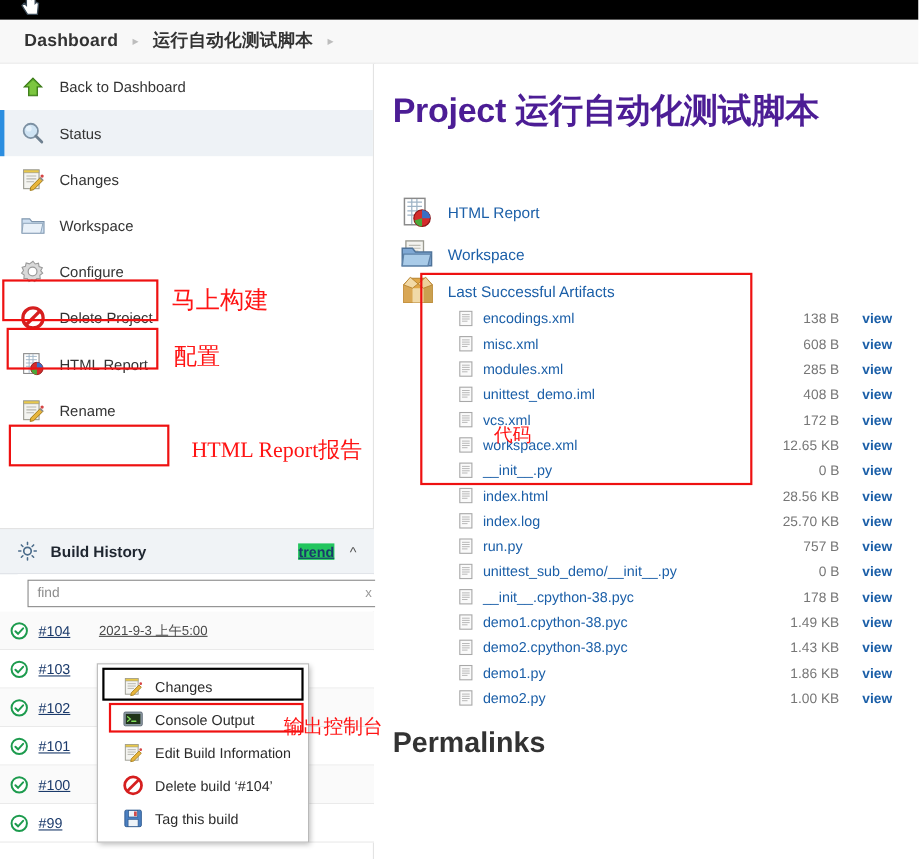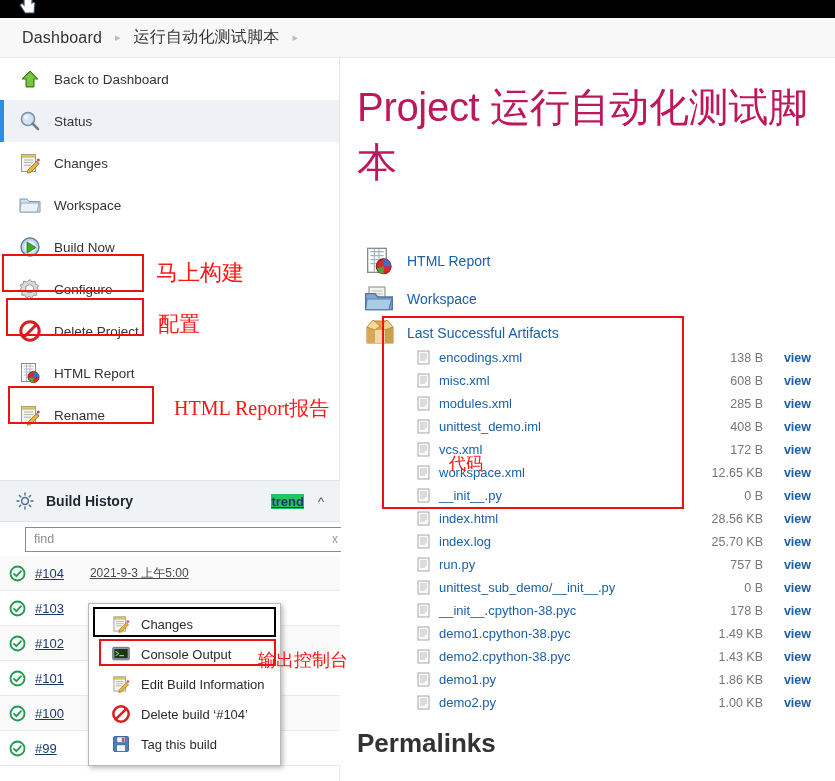--- a/index.html
+++ b/index.html
@@ -28,25 +28,25 @@
 
   
   .breadcrumb-bar {
     position: absolute; left: 0; top: 18px; width: 835px; height: 40px;
     background: #f8f8f8;
     border-bottom: 1px solid #e8e8e8;
     display: flex; align-items: center;
     padding-left: 22px;
   }
   .crumb {
-    font-size: 16px; font-weight: normal; color: #333;
+    font-size: 16px; font-weight: bold; color: #333;
     letter-spacing: .2px;
     cursor: pointer;
   }
-  .crumb.zh { font-weight: normal; }
+  .crumb.zh { font-weight: bold; }
   .crumb-sep {
     color: #bdbdbd; font-size: 11px; margin: 0 13px; user-select: none;
   }
 
   
   .sidebar {
     position: absolute; left: 0; top: 58px; width: 340px; height: 723px;
     background: #ffffff;
     border-right: 1px solid #e3e3e3;
   }
@@ -161,21 +161,21 @@
     border: 2px solid #000; pointer-events: none;
   }
   .ctx-hl-red {
     position: absolute; left: 10px; top: 35px; width: 177px; height: 27px;
     border: 2px solid #ee1111; pointer-events: none;
   }
 
   
   .page-title {
     margin: 22px 0 0 16px;
-    font-size: 40px; font-weight: normal; color: #be185d;
+    font-size: 31px; font-weight: bold; color: #4c1d95;
     letter-spacing: -.3px;
   }
   .link-row {
     display: flex; align-items: center;
     margin-left: 22px;
     height: 38px;
   }
   .link-row .lbl {
     color: #1b5fa8; font-size: 14px; margin-left: 12px; cursor: pointer;
   }
@@ -290,30 +290,20 @@
     <div class="task">
       <span class="ico">
         <svg width="24" height="24" viewBox="0 0 24 24">
           <path d="M2 6 H9 L11 8.5 H22 V19 H2 Z" fill="#cfe0f2" stroke="#7e95ad" stroke-width="1"></path>
           <path d="M3 10 H21 L19 19 H2 Z" fill="#e9f1f9" stroke="#8fa5ba" stroke-width=".9"></path>
         </svg>
       </span>
       <span class="tlabel">Workspace</span>
     </div>
 
-    <div class="task">
-      <span class="ico">
-        <svg width="24" height="24" viewBox="0 0 24 24">
-          <circle cx="12" cy="12" r="9" fill="#bcd9ef" stroke="#5d7b93" stroke-width="1.4"></circle>
-          <circle cx="12" cy="12" r="6" fill="#e3f0fa"></circle>
-          <path d="M9 7 L18 12.5 L9 18 Z" fill="#3fa62b" stroke="#2d7a1d" stroke-width=".8"></path>
-        </svg>
-      </span>
-      <span class="tlabel">Build Now</span>
-    </div>
 
     <div class="task">
       <span class="ico">
         <svg width="24" height="24" viewBox="0 0 24 24">
           <path d="M12 2.5 L14 5 L17 4.2 L17.5 7.3 L20.5 8.4 L19 11 L20.8 13.4 L18.2 15.2 L18.6 18.3 L15.4 18.3 L13.6 21 L11 19.4 L8.4 21 L6.8 18.2 L3.7 18.2 L4 15.1 L1.6 13.3 L3.4 10.9 L2.1 8 L5.1 7.1 L5.8 4 L8.8 4.9 Z" fill="#d9d9d9" stroke="#9a9a9a" stroke-width="1"></path>
           <circle cx="11.6" cy="11.8" r="4" fill="#ffffff" stroke="#9a9a9a" stroke-width="1.1"></circle>
         </svg>
       </span>
       <span class="tlabel">Configure</span>
     </div>

